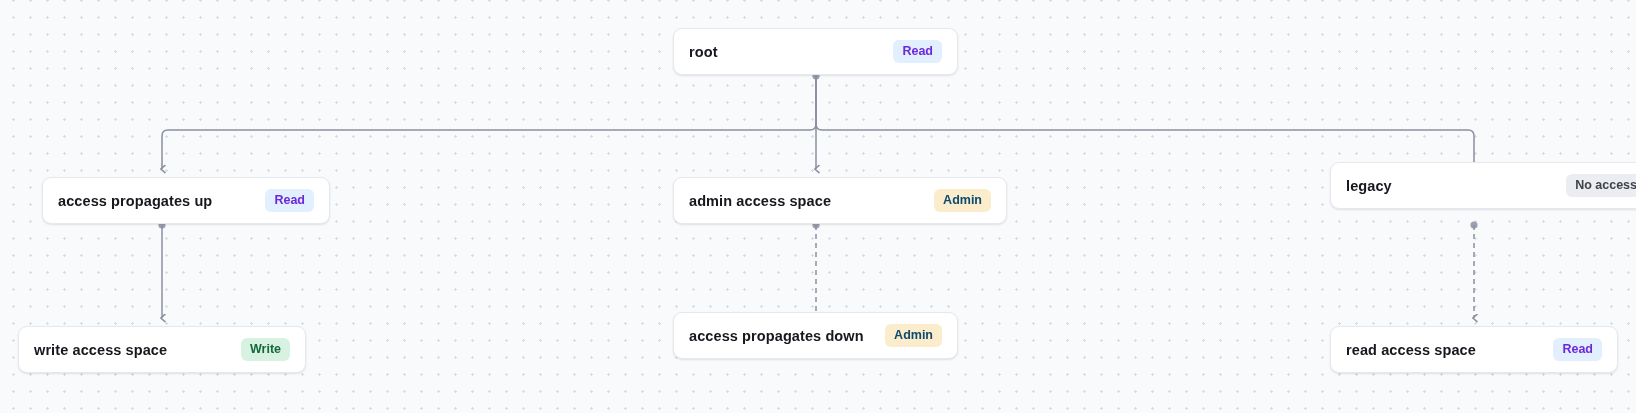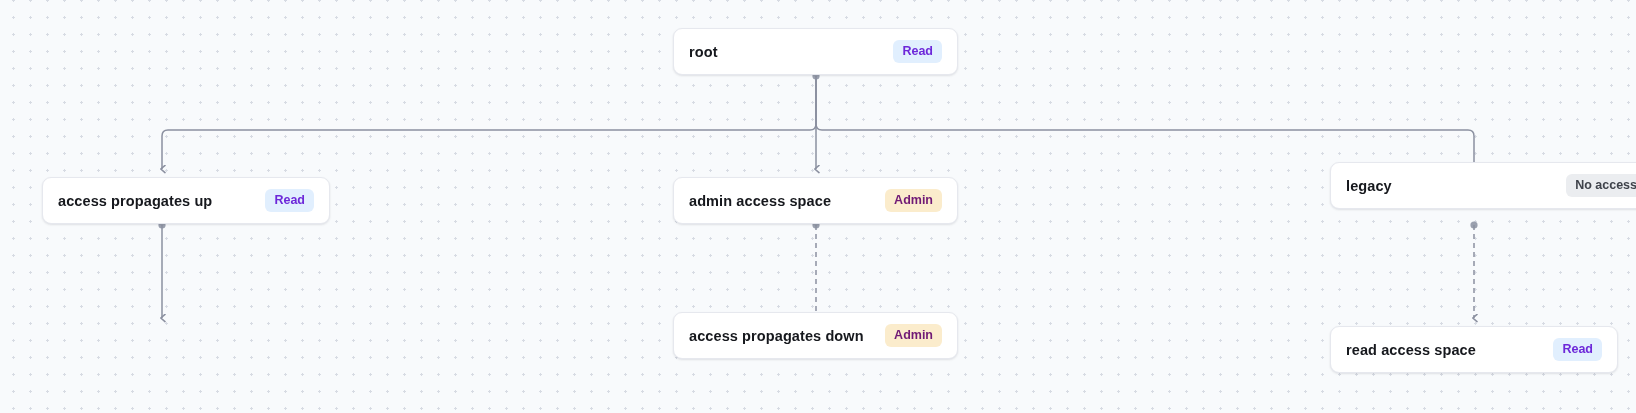--- a/index.html
+++ b/index.html
@@ -56,28 +56,28 @@
 
   .badge {
     font-size: 12.5px;
     font-weight: bold;
     border-radius: 6px;
     padding: 4px 9px;
     white-space: nowrap;
     line-height: 1.15;
   }
   .badge-read     { background: #e1effe; color: #6d28d9; }
-  .badge-admin    { background: #fbeccc; color: #701a75; }
+  .badge-admin    { background: #fbeccc; color: #0c4a6e; }
   .badge-write    { background: #d8f2e2; color: #13693c; }
   .badge-noaccess { background: #ebedf0; color: #3f434b; margin-left: 27px; }
 
   
   #node-root                  { left: 673px;  top: 28px;  width: 285px; gap: 25px; }
   #node-access-propagates-up  { left: 18px;   top: 177px; width: 288px; margin-left: 24px; }
-  #node-admin-access-space    { left: 673px;  top: 177px; width: 285px; }
+  #node-admin-access-space    { left: 673px;  top: 177px; width: 334px; }
   #node-legacy                { left: 1330px; top: 162px; width: 332px; }
   #node-write-access-space    { left: 18px;   top: 326px; width: 288px; }
   #node-access-propagates-down{ left: 673px;  top: 312px; width: 285px; }
   #node-read-access-space     { left: 1330px; top: 326px; width: 288px; gap: 48px; }
 </style>
 </head>
 <body>
 
 <div id="canvas">
 
@@ -119,20 +119,24 @@
   <div class="node" id="node-admin-access-space">
     <span class="node-label">admin access space</span>
     <span class="badge badge-admin">Admin</span>
   </div>
 
   <div class="node" id="node-legacy">
     <span class="node-label">legacy</span>
     <span class="badge badge-noaccess">No access</span>
   </div>
 
+  <div class="node" id="node-write-access-space">
+    <span class="node-label">write access space</span>
+    <span class="badge badge-write">Write</span>
+  </div>
 
   <div class="node" id="node-access-propagates-down">
     <span class="node-label">access propagates down</span>
     <span class="badge badge-admin">Admin</span>
   </div>
 
   <div class="node" id="node-read-access-space">
     <span class="node-label">read access space</span>
     <span class="badge badge-read">Read</span>
   </div>

